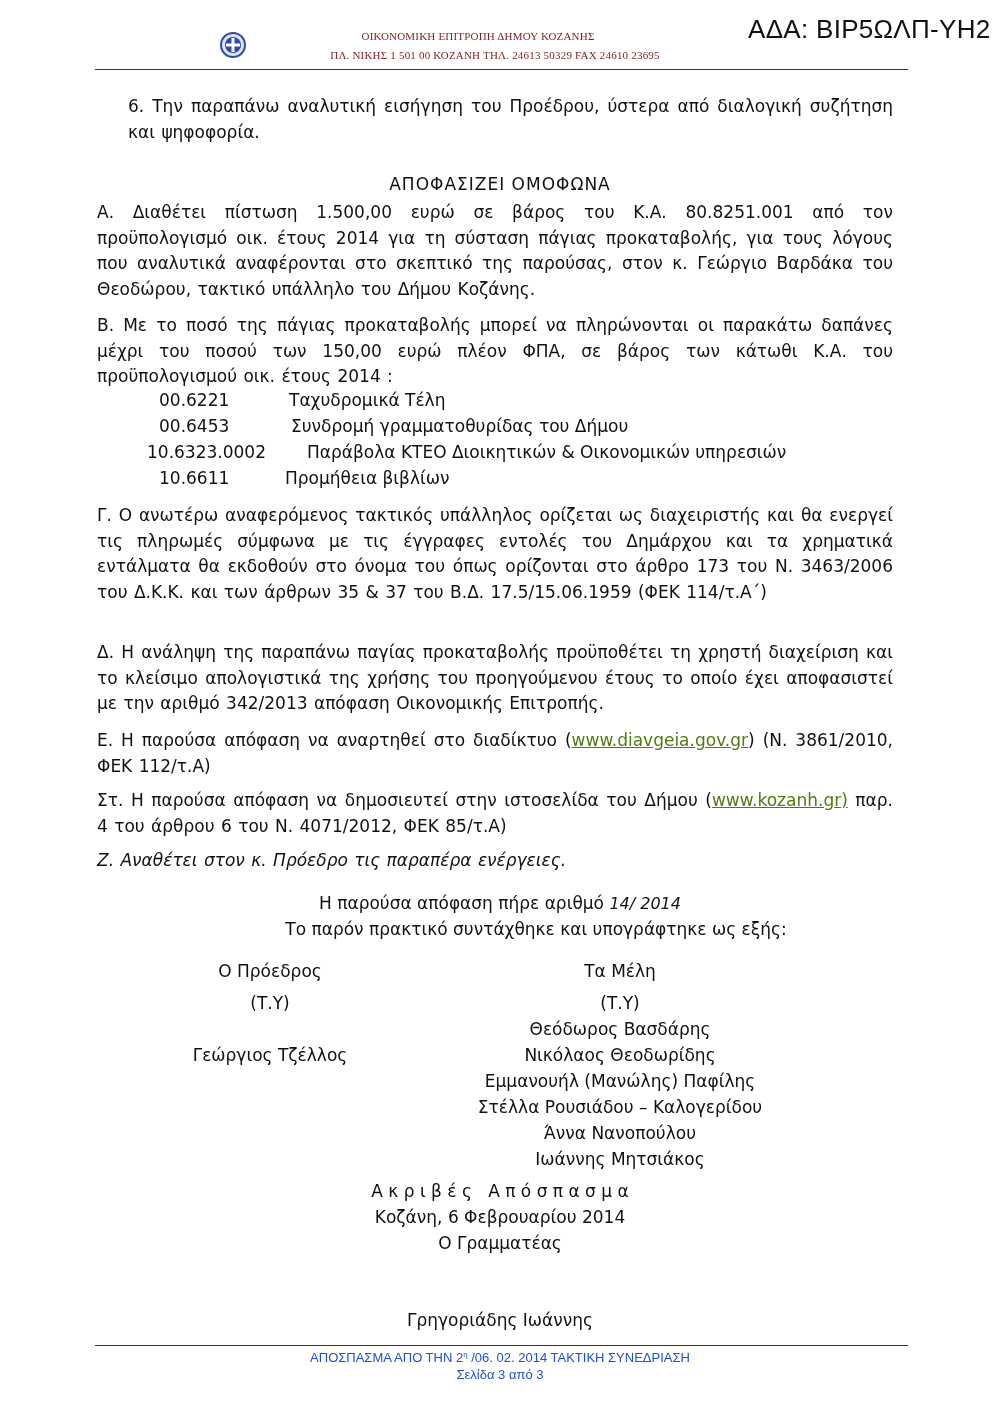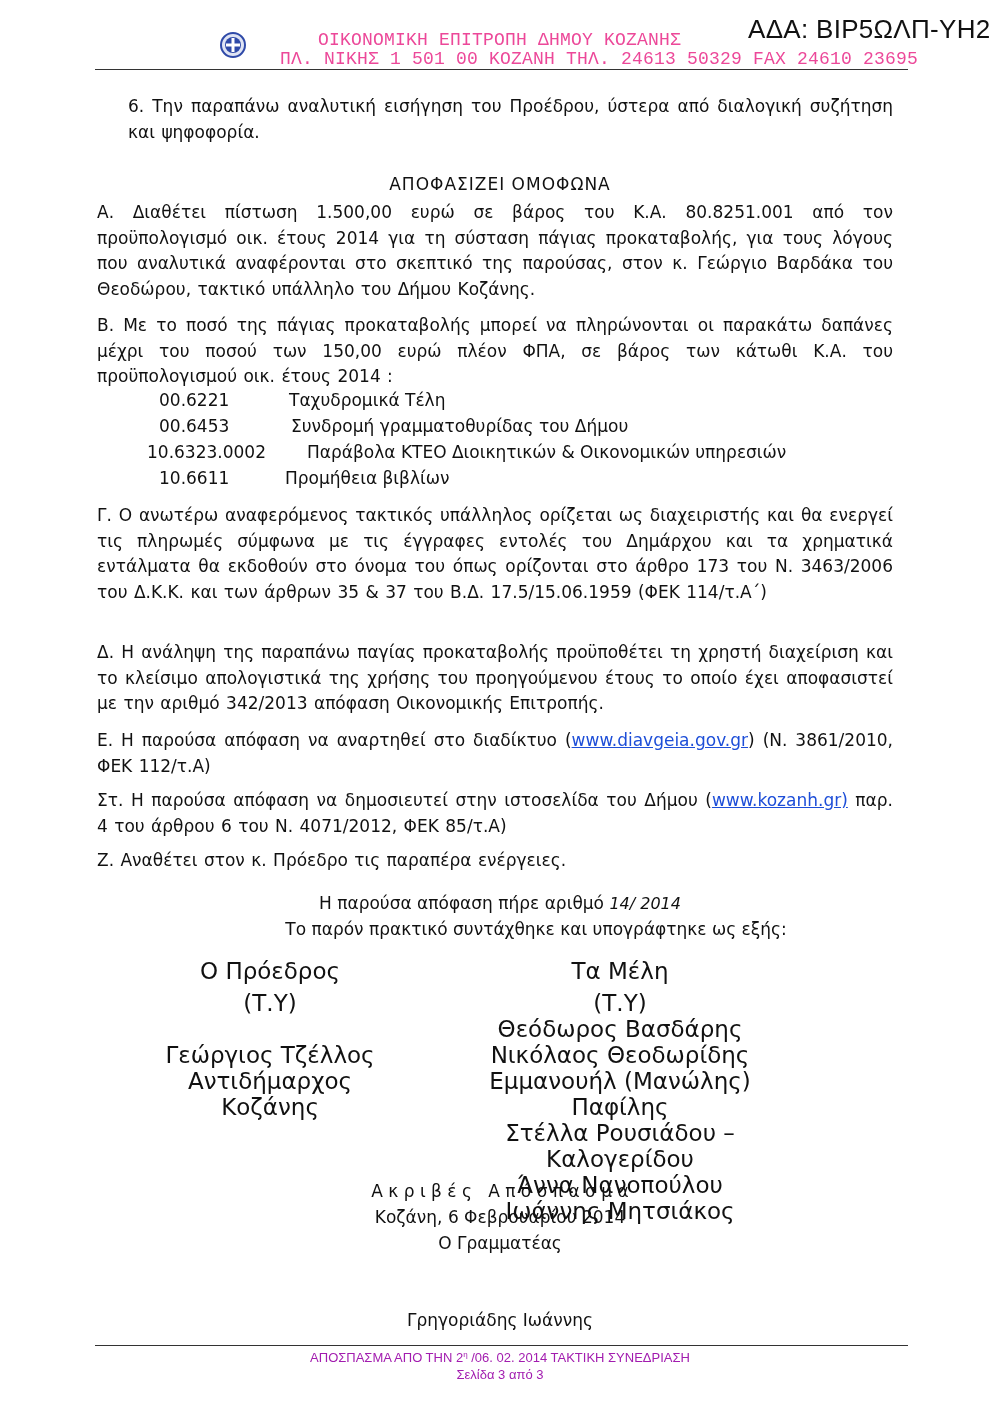--- a/index.html
+++ b/index.html
@@ -2,41 +2,41 @@
 <html><head>
 <meta charset="utf-8">
 <style>
   html, body { margin: 0; padding: 0; background: #ffffff; }
   body {
     width: 1000px; height: 1415px; position: relative; overflow: hidden;
     font-family: "DejaVu Sans", sans-serif; color: #111;
   }
   .abs { position: absolute; }
   .hdr-line1, .hdr-line2 {
-    font-family: Liberation Mono, monospace; font-size: 18px; color: #ec4899;
+    font-family: Liberation Serif, serif; font-size: 11px; color: #7f1d1d;
     letter-spacing: 0.2px; white-space: nowrap;
   }
   .hdr-line1 { left: 318px; top: 30px; width: 320px; text-align: center; }
   .hdr-line2 { left: 280px; top: 49px; width: 430px; text-align: center; }
   .ada { left: 748px; top: 14px; font-family: "Liberation Sans", sans-serif; font-size: 26px; color: #111; letter-spacing: 0.3px; white-space: nowrap; }
   .emblem { left: 220px; top: 32px; width: 26px; height: 26px; }
   .hr { position: absolute; left: 95px; width: 813px; height: 1px; background: #333; }
   .para {
     position: absolute; left: 97px; width: 796px;
     font-size: 17px; line-height: 25.5px; text-align: justify;
     text-align-last: left; word-spacing: 1px;
   }
-  .para a { color: #1d4ed8; text-decoration: underline; }
+  .para a { color: #4d7c0f; text-decoration: underline; }
   .item6 { left: 128px; width: 765px; top: 94px; }
   .center { position: absolute; left: 0; width: 1000px; text-align: center; font-size: 17px; }
   .ka-row { position: absolute; left: 159px; font-size: 17px; white-space: nowrap; }
   .ka-code { display: inline-block; }
   .ka-desc { position: absolute; top: 0; white-space: nowrap; }
-  .sig-col { position: absolute; text-align: center; font-size: 23px; line-height: 26px; }
-  .footer { font-family: "Liberation Sans", sans-serif; font-size: 13px; color: #a21caf; }
+  .sig-col { position: absolute; text-align: center; font-size: 17px; line-height: 26px; }
+  .footer { font-family: "Liberation Sans", sans-serif; font-size: 13px; color: #1d4ed8; }
   sup { font-size: 8px; }
   .it { font-style: italic; }
 </style>
 </head>
 <body>
 
 <div class="abs emblem">
   <svg width="26" height="26" viewBox="0 0 26 26">
     <circle cx="13" cy="13" r="12" fill="#dfe4f4" stroke="#2f4aa8" stroke-width="2"></circle>
     <circle cx="13" cy="13" r="8" fill="#2f4aa8"></circle>
@@ -81,32 +81,31 @@
 <div class="para" style="top:640px;">Δ. Η ανάληψη της παραπάνω παγίας προκαταβολής προϋποθέτει τη χρηστή διαχείριση και το κλείσιμο απολογιστικά της χρήσης του προηγούμενου έτους το οποίο έχει αποφασιστεί με την αριθμό 342/2013 απόφαση Οικονομικής Επιτροπής.</div>
 
 <div class="para" style="top:728px;">
   <span>Ε. Η παρούσα απόφαση να αναρτηθεί στο διαδίκτυο (</span><a>www.diavgeia.gov.gr</a><span>) (Ν. 3861/2010, ΦΕΚ 112/τ.Α)</span>
 </div>
 
 <div class="para" style="top:788px;">
   <span>Στ. Η παρούσα απόφαση να δημοσιευτεί στην ιστοσελίδα του Δήμου (</span><a>www.kozanh.gr)</a><span> παρ. 4 του άρθρου 6 του Ν. 4071/2012, ΦΕΚ 85/τ.Α)</span>
 </div>
 
-<div class="para" style="top:848px;">Ζ. Αναθέτει στον κ. Πρόεδρο τις παραπέρα ενέργειες.</div>
+<div class="para" style="top:848px;font-style:italic;">Ζ. Αναθέτει στον κ. Πρόεδρο τις παραπέρα ενέργειες.</div>
 
 <div class="center" style="top:893px;">
   <span>Η παρούσα απόφαση πήρε αριθμό </span><span class="it" style="font-size:16px;">14/ 2014</span>
 </div>
 <div class="center" style="top:919px;padding-left:36px;">Το παρόν πρακτικό συντάχθηκε και υπογράφτηκε ως εξής:</div>
 
 <div class="sig-col" style="left:150px; width:240px; top:958px;">
   <div>Ο Πρόεδρος</div>
   <div style="margin-top:6px;">(Τ.Υ)</div>
   <div style="margin-top:26px;">Γεώργιος Τζέλλος</div>
-  <div>Αντιδήμαρχος Κοζάνης</div>
 </div>
 
 <div class="sig-col" style="left:460px; width:320px; top:958px;">
   <div>Τα Μέλη</div>
   <div style="margin-top:6px;">(Τ.Υ)</div>
   <div>Θεόδωρος  Βασδάρης</div>
   <div>Νικόλαος  Θεοδωρίδης</div>
   <div>Εμμανουήλ (Μανώλης) Παφίλης</div>
   <div>Στέλλα Ρουσιάδου – Καλογερίδου</div>
   <div>Άννα Νανοπούλου</div>

